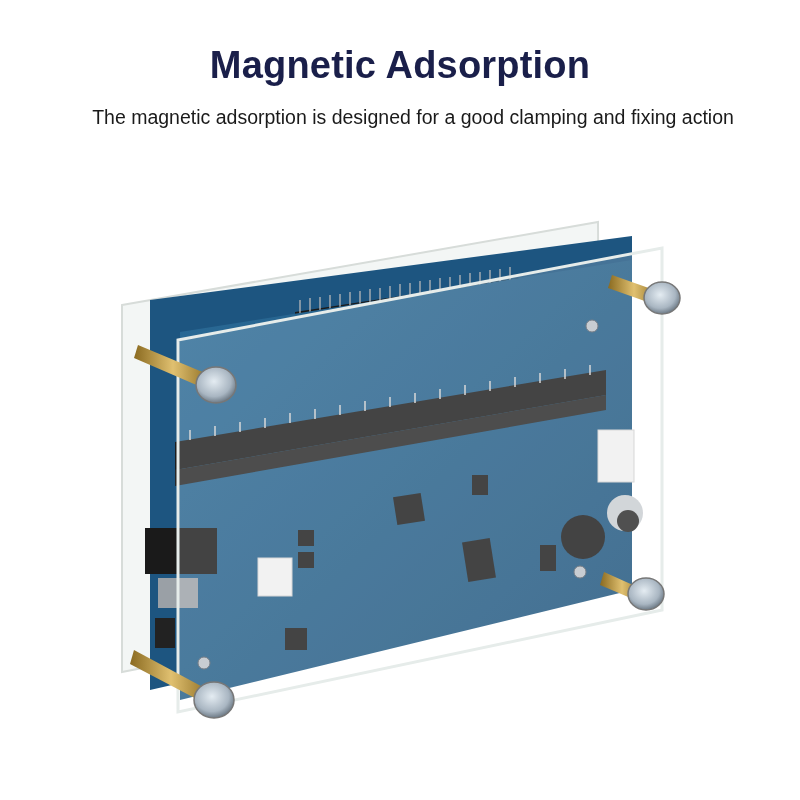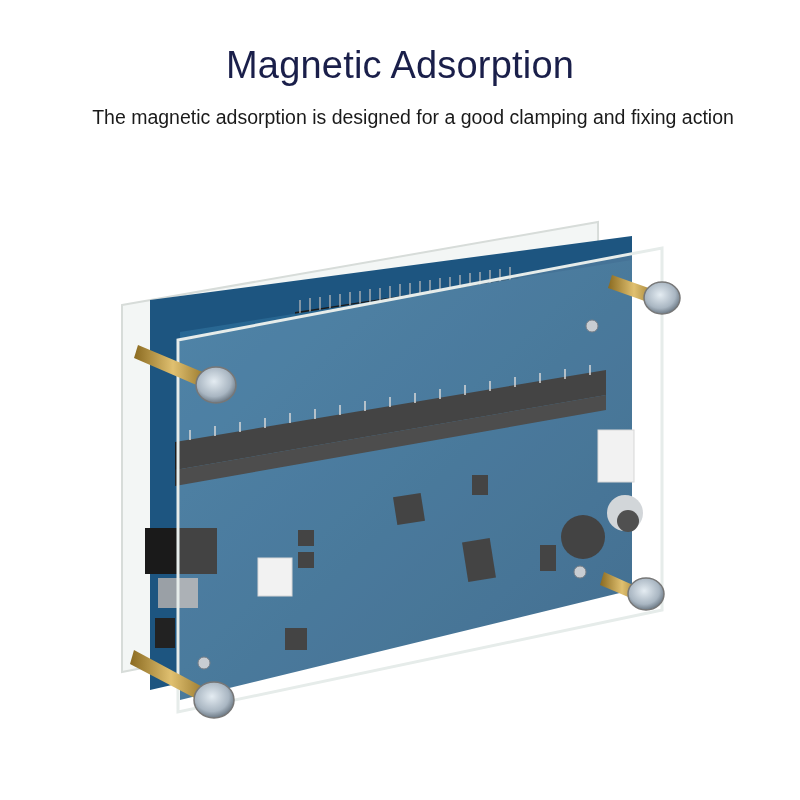--- a/index.html
+++ b/index.html
@@ -1,17 +1,17 @@
 <!DOCTYPE html>
 <html><head>
 <meta charset="utf-8">
 <style>
   html, body { margin:0; padding:0; background:#ffffff; }
   body { width:800px; height:800px; position:relative; overflow:hidden; font-family:"Liberation Sans", sans-serif; }
-  .title { position:absolute; left:0; width:800px; top:44px; text-align:center; font-size:38px; font-weight:normal; color:#1a1f4a; font-family:"Liberation Sans", sans-serif; letter-spacing:0.2px; }
+  .title { position:absolute; left:0; width:800px; top:44px; text-align:center; font-size:38px; font-weight:bold; color:#1a1f4a; font-family:"Liberation Sans", sans-serif; letter-spacing:0.2px; }
   .subtitle { position:absolute; left:0; width:826px; top:106px; text-align:center; font-size:19.5px; color:#1a1a1a; font-family:"Liberation Sans", sans-serif; }
   .photo { position:absolute; left:0; top:0; width:800px; height:800px; }
 </style>
 </head>
 <body>
 
 <div class="title">Magnetic Adsorption</div>
 <div class="subtitle">The magnetic adsorption is designed for a good clamping and fixing action</div>
 
 <svg class="photo" viewBox="0 0 800 800" xmlns="http://www.w3.org/2000/svg">

